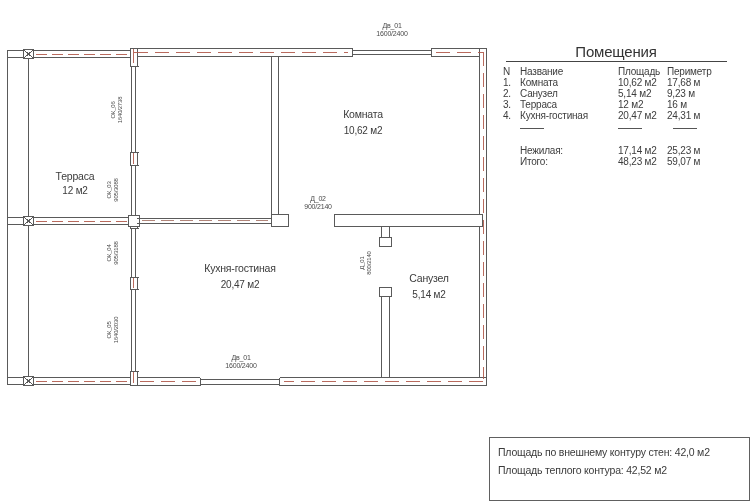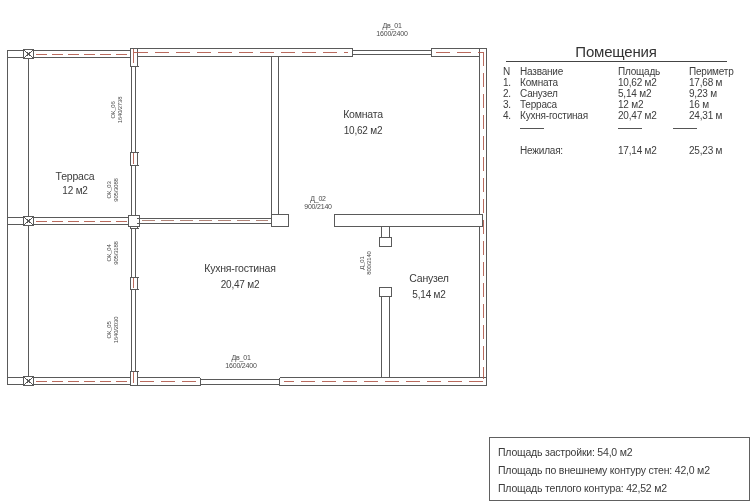--- a/index.html
+++ b/index.html
@@ -11,21 +11,21 @@
   .room-area{font-size:10px;letter-spacing:-0.2px;color:#3b3b3b;}
   .olabel{font-size:7px;line-height:8px;letter-spacing:-0.2px;color:#4a4a4a;text-align:center;}
   .vlabel{position:absolute;transform:translate(-50%,-50%) rotate(-90deg);
     font-size:6px;line-height:7px;letter-spacing:-0.2px;color:#4a4a4a;text-align:center;white-space:nowrap;}
   
   #rooms-table{position:absolute;left:495px;top:40px;width:256px;height:135px;font-size:10px;letter-spacing:-0.2px;}
   #rooms-table .trow{position:absolute;left:0;width:100%;height:11px;}
   #rooms-table .c-n{position:absolute;left:8px;}
   #rooms-table .c-name{position:absolute;left:25px;}
   #rooms-table .c-area{position:absolute;left:123px;}
-  #rooms-table .c-per{position:absolute;left:194px;}
+  #rooms-table .c-per{position:absolute;left:172px;}
   #rooms-table .dash{position:absolute;width:24px;border-top:1px solid #555;height:0;}
   .tbl-title{position:absolute;left:11px;top:3px;width:220px;text-align:center;font-size:15px;color:#333;}
   .tbl-rule{position:absolute;left:11px;top:21px;width:221px;border-top:1.4px solid #444;height:0;}
   
   #summary-box{position:absolute;left:489px;top:437px;width:261px;height:64px;
     border:1px solid #606060;box-sizing:border-box;padding:5px 0 0 8px;}
   #summary-box .sline{font-size:10.5px;line-height:18px;letter-spacing:-0.2px;color:#3b3b3b;white-space:nowrap;}
 </style>
 </head>
 <body>
@@ -232,21 +232,25 @@
       <span class="dash" style="left:25px;top:88px"></span>
       <span class="dash" style="left:123px;top:88px"></span>
       <span class="dash" style="left:178px;top:88px"></span>
     </div>
 
     <div class="trow" style="top:105px">
       <span class="c-name">Нежилая:</span>
       <span class="c-area">17,14 м2</span>
       <span class="c-per">25,23 м</span>
     </div>
+    <div class="trow" style="top:116px">
+      <span class="c-name">Итого:</span>
+      <span class="c-area">48,23 м2</span>
+      <span class="c-per">59,07 м</span>
+    </div>
   </div>
 
   <div id="summary-box">
-    <div class="sline">Площадь застройки: 54,0 м2</div>
     <div class="sline">Площадь по внешнему контуру стен: 42,0 м2</div>
     <div class="sline">Площадь теплого контура: 42,52 м2</div>
   </div>
 
 </div>
 
 </body></html>

